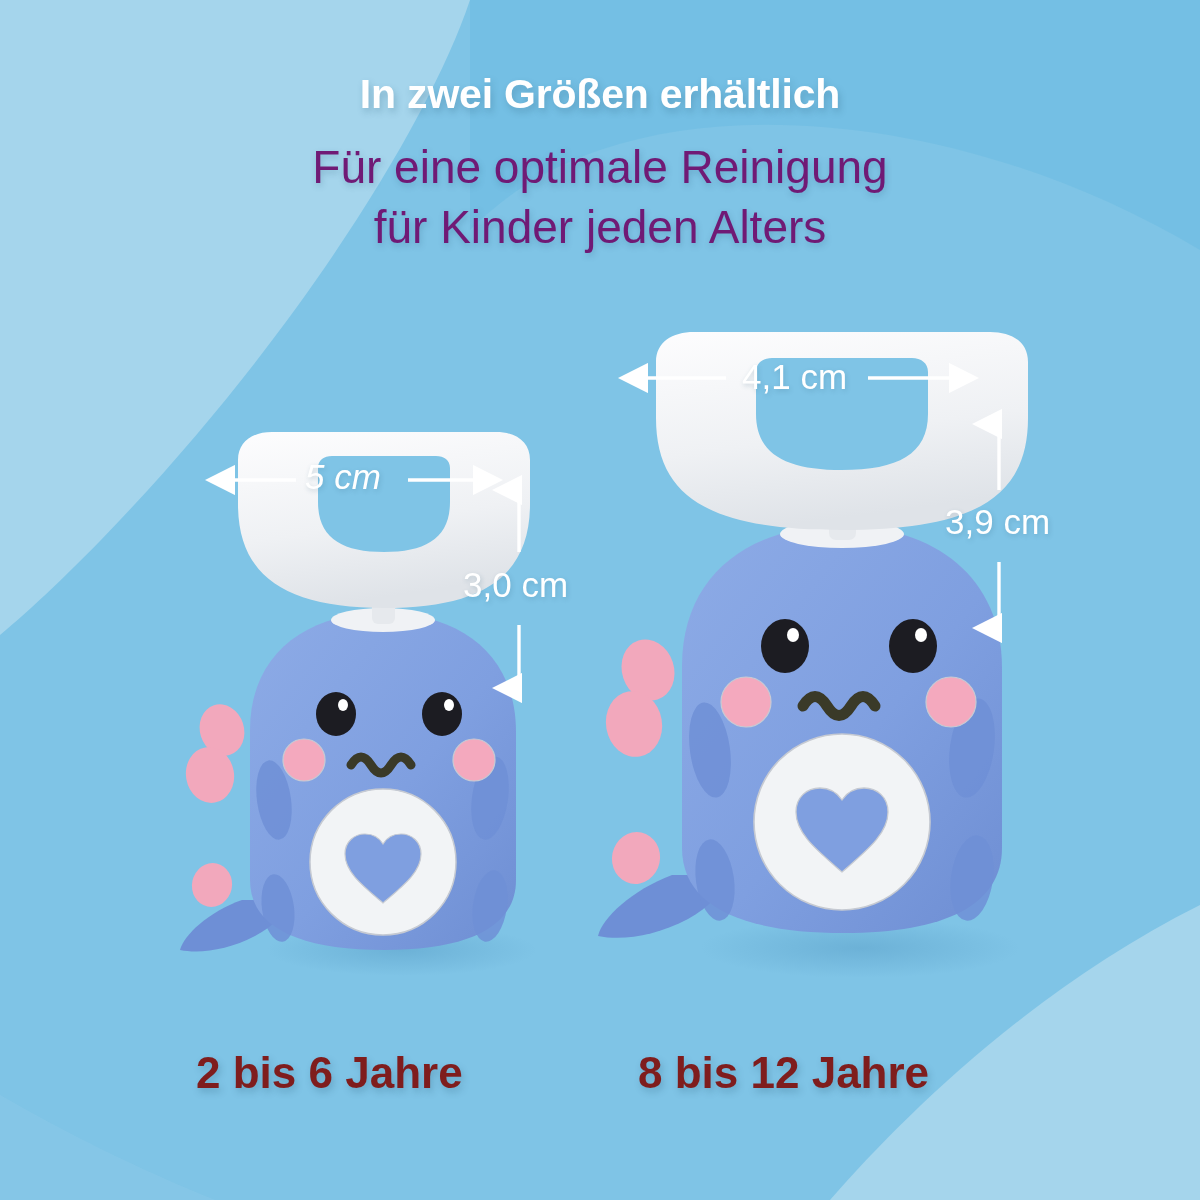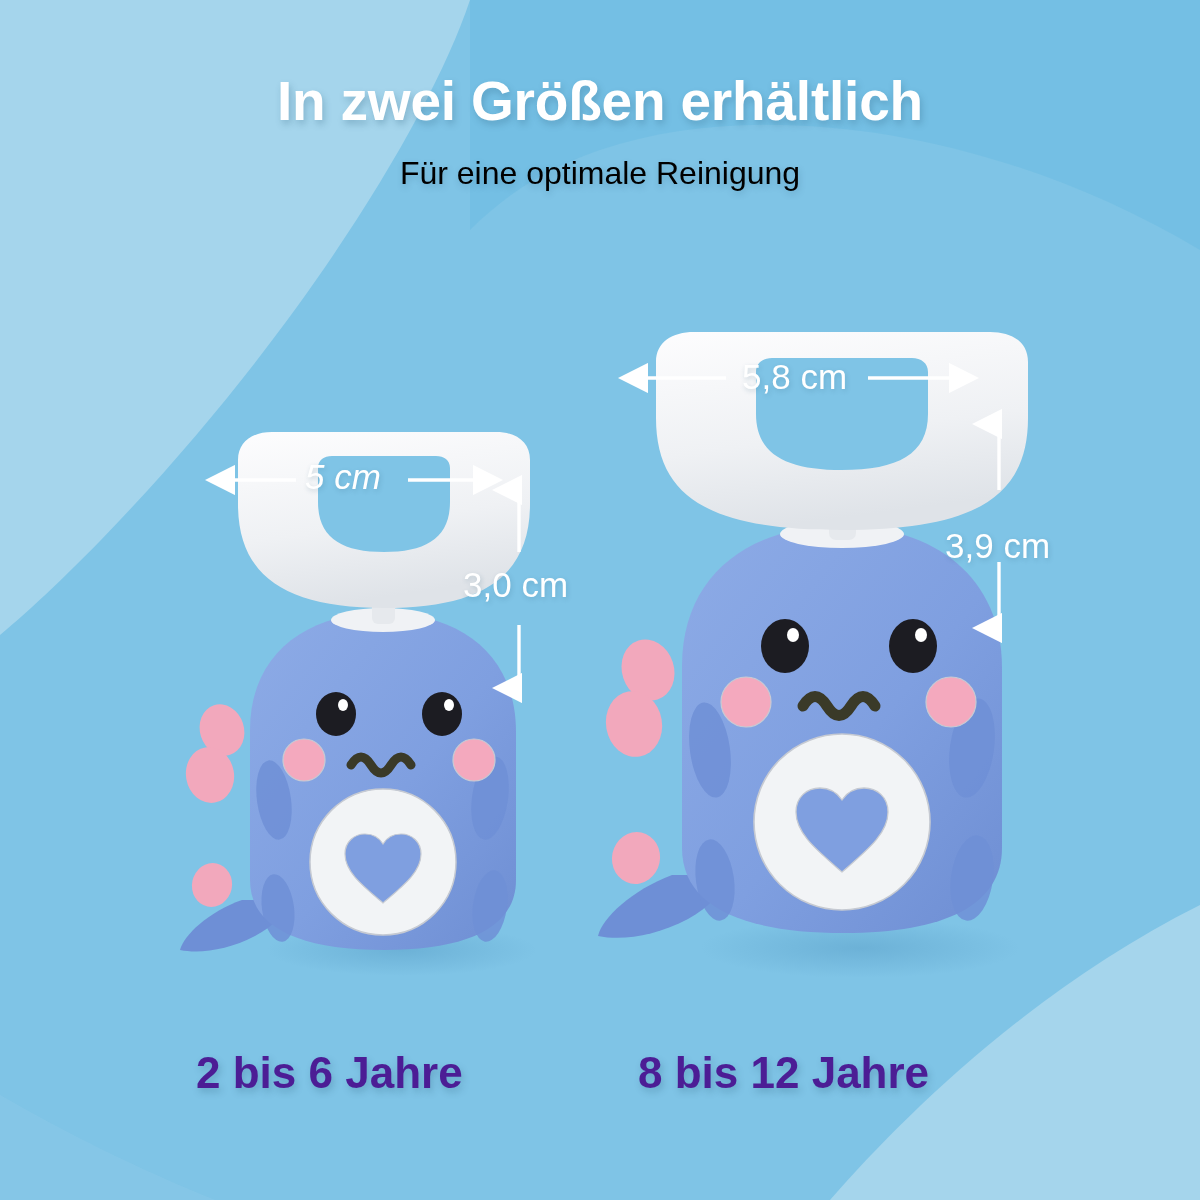--- a/index.html
+++ b/index.html
@@ -29,32 +29,32 @@
   
   .head-wrap {
     position: absolute;
     left: 0;
     top: 72px;
     width: 1200px;
     text-align: center;
     z-index: 30;
   }
   .headline {
-    font-size: 55px;
+    font-size: 41px;
     font-weight: bold;
     color: #FFFFFF;
     letter-spacing: -0.2px;
     line-height: 1.08;
     text-shadow: 2px 4px 7px rgba(40,90,120,0.28);
     margin: 0;
   }
   .subline {
-    font-size: 32px;
+    font-size: 46px;
     font-weight: normal;
-    color: #000000;
+    color: #701a75;
     line-height: 1.30;
     margin: 22px 0 0 0;
     text-shadow: 1px 3px 6px rgba(40,90,120,0.26);
   }
 
   
   .products { position: absolute; inset: 0; z-index: 20; }
   .product { position: absolute; }
   #product-small { left: 150px; top: 430px; width: 470px; height: 560px; }
   #product-large { left: 560px; top: 330px; width: 560px; height: 660px; }
@@ -66,28 +66,28 @@
     color: #FFFFFF;
     font-size: 35px;
     font-weight: normal;
     white-space: nowrap;
     text-shadow: 1px 2px 5px rgba(40,90,120,0.22);
     z-index: 40;
   }
   #dim-small-w { left: 305px; top: 457px; font-style: italic; }
   #dim-small-h { left: 463px; top: 565px; }
   #dim-large-w { left: 742px; top: 357px; }
-  #dim-large-h { left: 945px; top: 502px; margin-top: 24px; }
+  #dim-large-h { left: 945px; top: 502px; }
 
   .dim-lines { position: absolute; inset: 0; z-index: 35; pointer-events: none; }
 
   
   .caption {
     position: absolute;
-    color: #4c1d95;
+    color: #7f1d1d;
     font-size: 44px;
     font-weight: bold;
     white-space: nowrap;
     text-shadow: 2px 4px 7px rgba(40,90,120,0.28);
     z-index: 40;
   }
   #caption-small { left: 196px; top: 1048px; }
   #caption-large { left: 638px; top: 1048px; }
 </style>
 </head>
@@ -106,20 +106,21 @@
       <path d="M1200,905 L1200,1200 L830,1200 C900,1120 1030,990 1200,905 Z" fill="#A5D5EC"></path>
 
       <path d="M0,1095 L0,1200 L215,1200 C140,1170 60,1130 0,1095 Z" fill="#8ECAE8" opacity="0.45"></path>
     </svg>
   </div>
 
   <div class="head-wrap">
     <div class="headline">In zwei Größen erhältlich</div>
     <div class="subline">
       <div>Für eine optimale Reinigung</div>
+      <div>für Kinder jeden Alters</div>
     </div>
   </div>
 
   <div class="products">
 
     <div class="product" id="product-small">
       <svg viewBox="0 0 470 560">
         <defs>
           <linearGradient id="bodyGradS" x1="0" y1="0" x2="1" y2="1">
             <stop offset="0%" stop-color="#8DABE6"></stop>
@@ -281,19 +282,19 @@
     </g>
 
     <g>
       <line x1="999" y1="490" x2="999" y2="424" stroke="#FFFFFF" stroke-width="3.4" marker-end="url(#ahU)"></line>
       <line x1="999" y1="562" x2="999" y2="628" stroke="#FFFFFF" stroke-width="3.4" marker-end="url(#ahD)"></line>
     </g>
   </svg>
 
   <div class="dim-label" id="dim-small-w">5 cm</div>
   <div class="dim-label" id="dim-small-h">3,0 cm</div>
-  <div class="dim-label" id="dim-large-w">5,8 cm</div>
+  <div class="dim-label" id="dim-large-w">4,1 cm</div>
   <div class="dim-label" id="dim-large-h">3,9 cm</div>
 
   <div class="caption" id="caption-small">2 bis 6 Jahre</div>
   <div class="caption" id="caption-large">8 bis 12 Jahre</div>
 
 </div>
 
 </body></html>

